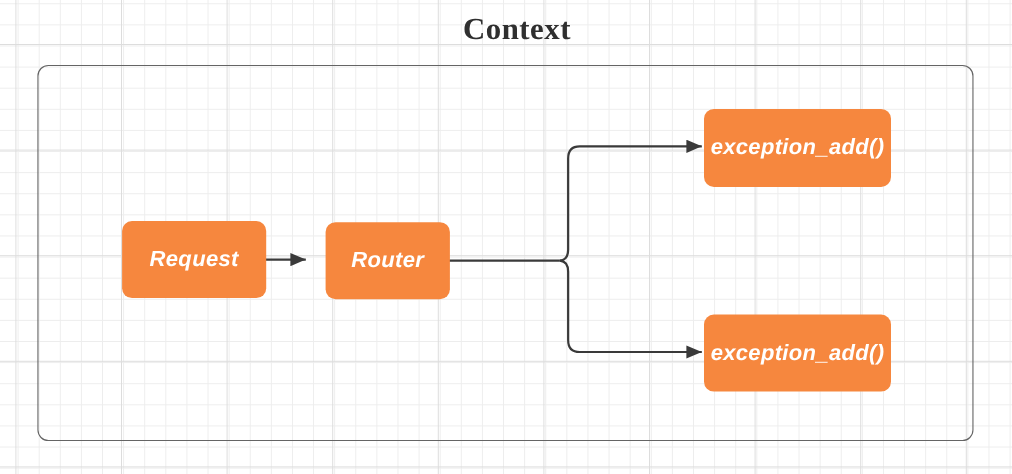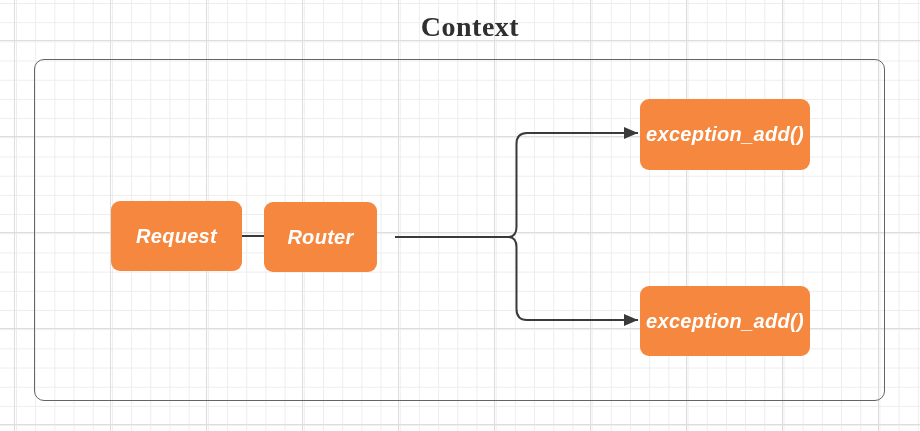--- a/index.html
+++ b/index.html
@@ -44,21 +44,21 @@
     color: #ffffff;
     display: flex;
     align-items: center;
     justify-content: center;
     font-style: italic;
     font-weight: 700;
     font-size: 20px;
     letter-spacing: 0.3px;
   }
   .node-request { left: 72px;  top: 201px; width: 131px; height: 70px; margin-left: 39px; }
-  .node-router  { left: 264px; top: 202px; width: 113px; height: 70px; }
+  .node-router  { left: 296px; top: 202px; width: 113px; height: 70px; }
   .node-exc-top { left: 640px; top: 99px;  width: 170px; height: 71px; }
   .node-exc-bot { left: 640px; top: 286px; width: 170px; height: 70px; }
   .connectors {
     position: absolute;
     left: 0; top: 0;
     width: 920px; height: 431px;
   }
   .edge-label {
     position: absolute;
     left: 410px; top: 197px;

